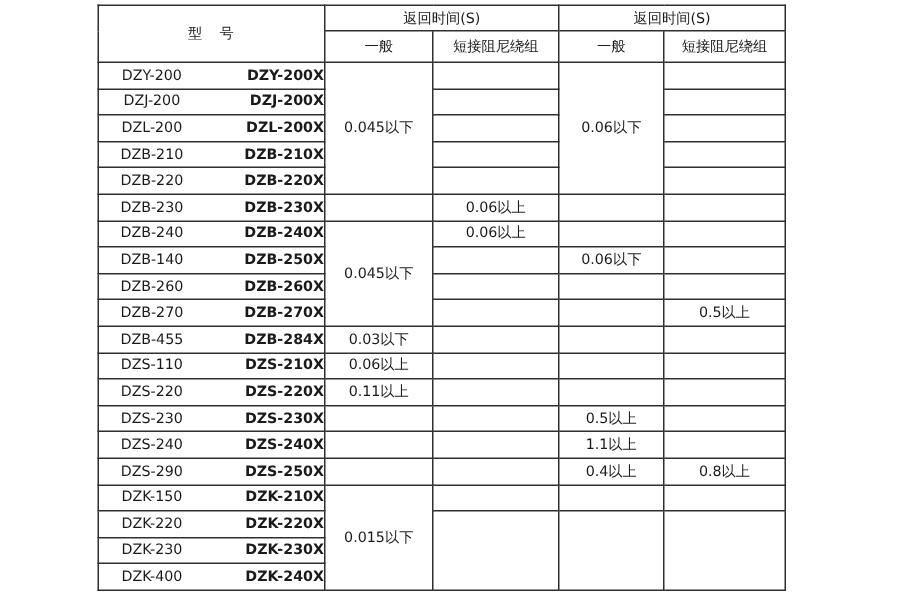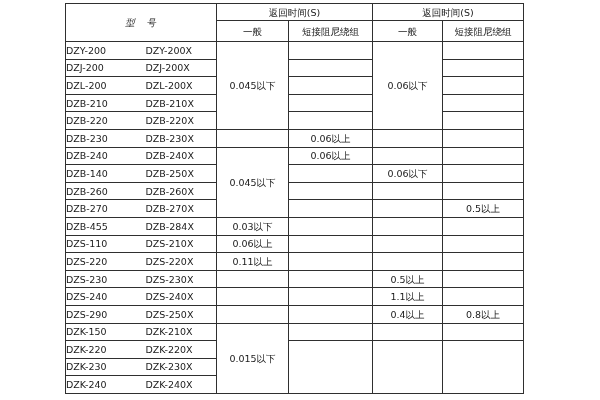--- a/index.html
+++ b/index.html
@@ -16,24 +16,24 @@
     border:1px solid #2f2f2f;
     padding:0;margin:0;
     font-size:9.5px;line-height:11px;
     text-align:center;vertical-align:middle;
     background:#ffffff;color:#1a1a1a;
     overflow:hidden;white-space:nowrap;
   }
   tr.h1 td{height:16px;}
   tr.h2 td{height:20px;}
   tr.dr td{height:16.6px;}
-  td.model-h{letter-spacing:1px;font-style:italic;}
+  td.model-h{letter-spacing:1px;}
   .mrow{display:flex;justify-content:center;gap:9px;width:100%;}
-  .mrow .ma{flex:1;text-align:left;}
-  .mrow .mb{flex:1;text-align:left;}
+  .mrow .ma{flex:1;text-align:center;}
+  .mrow .mb{flex:1;text-align:right;font-weight:bold;}
 </style>
 </head>
 <body>
 
 <div class="table-wrap">
 <table>
   <colgroup>
     <col style="width:151px">
         <col style="width:72px">
         <col style="width:84px">
@@ -266,20 +266,20 @@
     <td>
             <div class="mrow">
               <span class="ma">DZK-230</span>
               <span class="mb">DZK-230X</span>
             </div>
           </td>
   </tr>
   <tr class="dr">
     <td>
             <div class="mrow">
-              <span class="ma">DZK-240</span>
+              <span class="ma">DZK-400</span>
               <span class="mb">DZK-240X</span>
             </div>
           </td>
   </tr>
   </tbody>
 </table>
 </div>
 
 </body></html>

